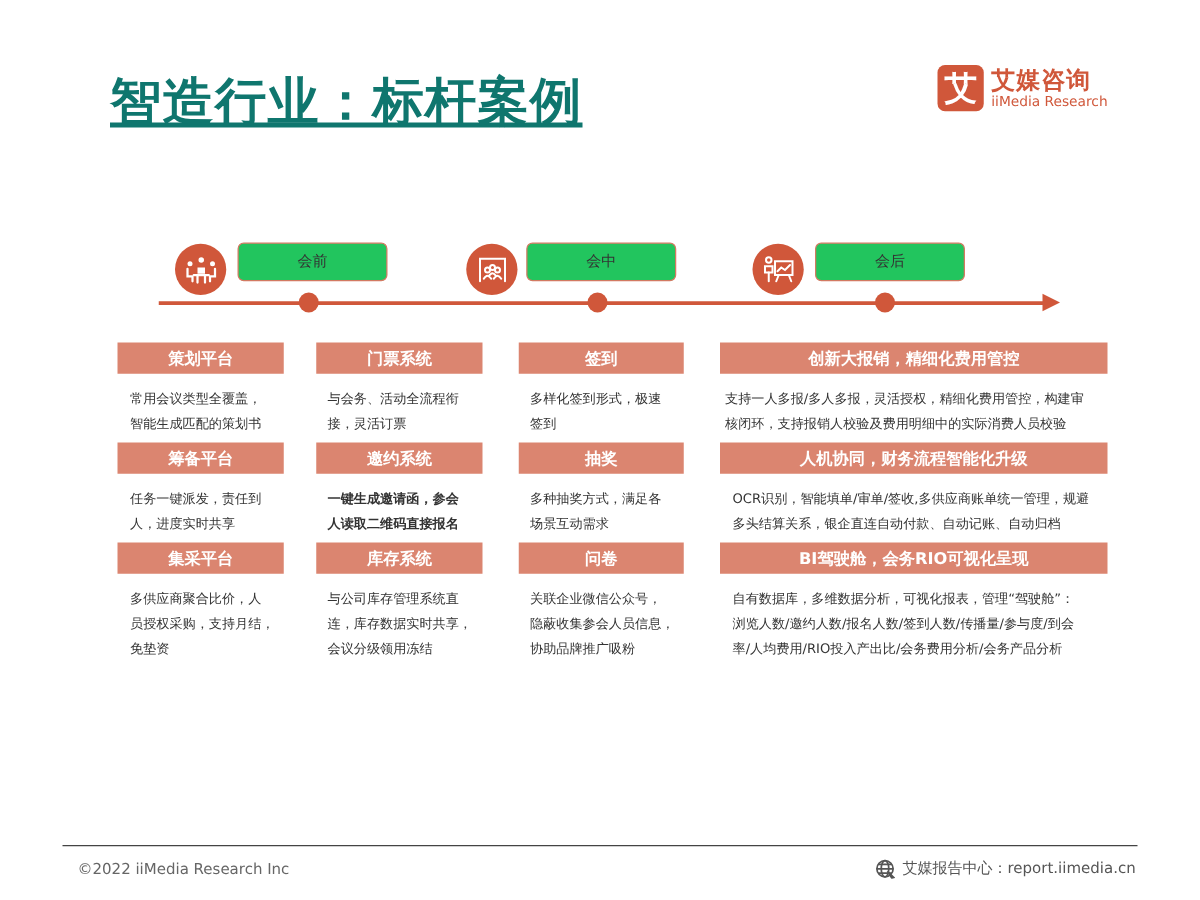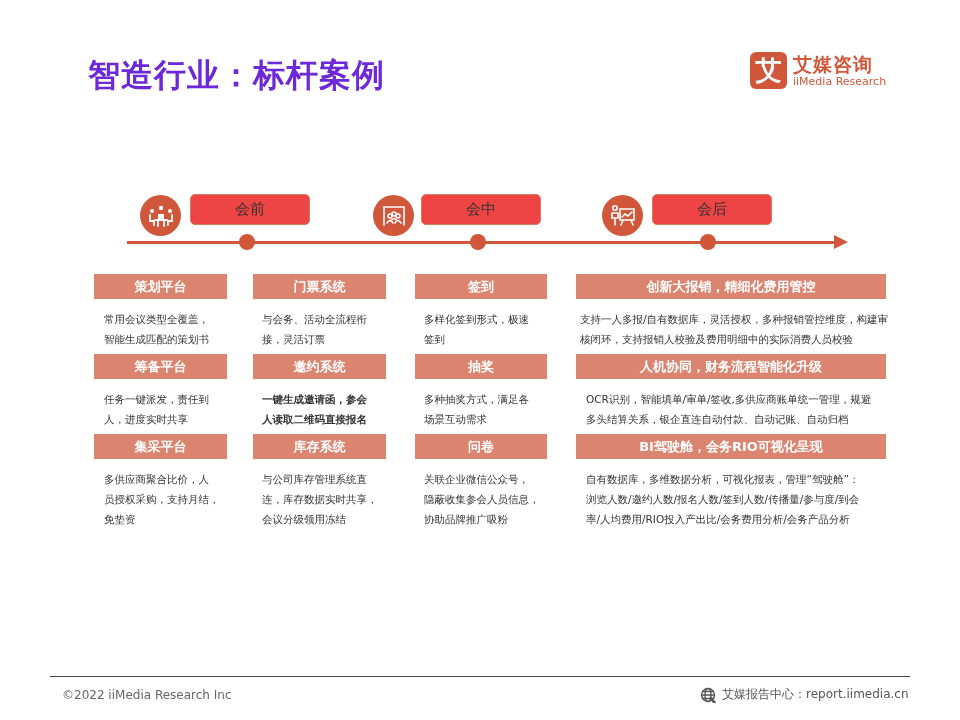--- a/index.html
+++ b/index.html
@@ -1,21 +1,21 @@
 <!DOCTYPE html>
 <html><head>
 <meta charset="utf-8">
 <style>
   * { margin: 0; padding: 0; box-sizing: border-box; }
   html, body { width: 960px; height: 720px; background: #ffffff; overflow: hidden; }
   body { position: relative; font-family: "DejaVu Sans", "Liberation Sans", sans-serif; color: #333; }
 
   .page-title {
     position: absolute; left: 88px; top: 54px;
-    font-size: 32px; font-weight: bold; color: #6d28d9; letter-spacing: 1px;
+    font-size: 41px; font-weight: bold; color: #0f766e; letter-spacing: 1px; text-decoration: underline;
   }
 
   .logo { position: absolute; left: 750px; top: 52px; display: flex; align-items: center; }
   .logo-mark {
     width: 37px; height: 37px; background: #D0573A; border-radius: 6px;
     color: #fff; font-weight: bold; font-size: 26px; display: flex; align-items: center; justify-content: center;
   }
   .logo-text { margin-left: 6px; display: flex; flex-direction: column; }
   .logo-cn { color: #D0573A; font-size: 19px; font-weight: bold; line-height: 22px; letter-spacing: 1px; }
   .logo-en { color: #D0573A; font-size: 11px; line-height: 13px; }
@@ -27,22 +27,22 @@
     border-top: 7.5px solid transparent; border-bottom: 7.5px solid transparent; border-left: 14px solid #D0573A;
   }
   .timeline-dot { position: absolute; top: 234px; width: 16px; height: 16px; border-radius: 50%; background: #D0573A; }
 
   .stage-icon {
     position: absolute; top: 195px; width: 41px; height: 41px; border-radius: 50%;
     background: #D0573A; display: flex; align-items: center; justify-content: center;
   }
   .stage-label {
     position: absolute; top: 194px; width: 120px; height: 31px;
-    border: 1.5px solid #D27A62; border-radius: 5px; background: #ef4444;
-    font-size: 15px; color: #333; display: flex; align-items: center; justify-content: center;
+    border: 1.5px solid #D27A62; border-radius: 5px; background: #22c55e;
+    font-size: 12px; color: #333; display: flex; align-items: center; justify-content: center;
   }
 
   
   .card-head {
     position: absolute; height: 25px; background: #DB8570; color: #fff;
     font-size: 13px; font-weight: bold; display: flex; align-items: center; justify-content: center;
   }
   .card-body {
     position: absolute; font-size: 10.5px; line-height: 20px; color: #333;
   }
@@ -155,21 +155,21 @@
 </div>
 <div class="card-head" style="left:415px; top:434px; width:132px;">问卷</div>
 <div class="card-body" style="left:424px; top:469px; width:130px;">
   <div>关联企业微信公众号，</div>
   <div>隐蔽收集参会人员信息，</div>
   <div>协助品牌推广吸粉</div>
 </div>
 
 <div class="card-head" style="left:576px; top:274px; width:310px;">创新大报销，精细化费用管控</div>
 <div class="card-body" style="left:580px; top:309px; width:310px;">
-  <div>支持一人多报/自有数据库，灵活授权，多种报销管控维度，构建审</div>
+  <div>支持一人多报/多人多报，灵活授权，精细化费用管控，构建审</div>
   <div>核闭环，支持报销人校验及费用明细中的实际消费人员校验</div>
 </div>
 <div class="card-head" style="left:576px; top:354px; width:310px;">人机协同，财务流程智能化升级</div>
 <div class="card-body" style="left:586px; top:389px; width:305px;">
   <div>OCR识别，智能填单/审单/签收,多供应商账单统一管理，规避</div>
   <div>多头结算关系，银企直连自动付款、自动记账、自动归档</div>
 </div>
 <div class="card-head" style="left:576px; top:434px; width:310px;">BI驾驶舱，会务RIO可视化呈现</div>
 <div class="card-body" style="left:586px; top:469px; width:305px;">
   <div>自有数据库，多维数据分析，可视化报表，管理“驾驶舱”：</div>

